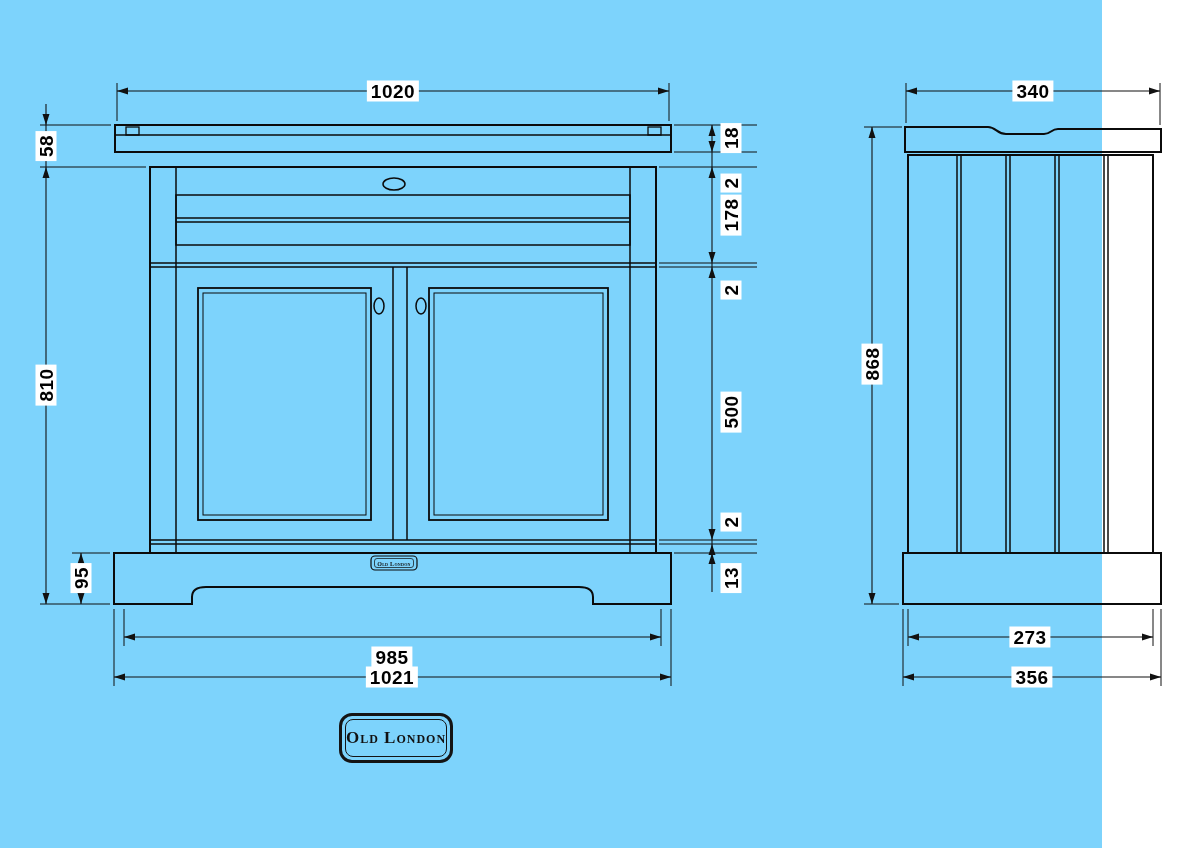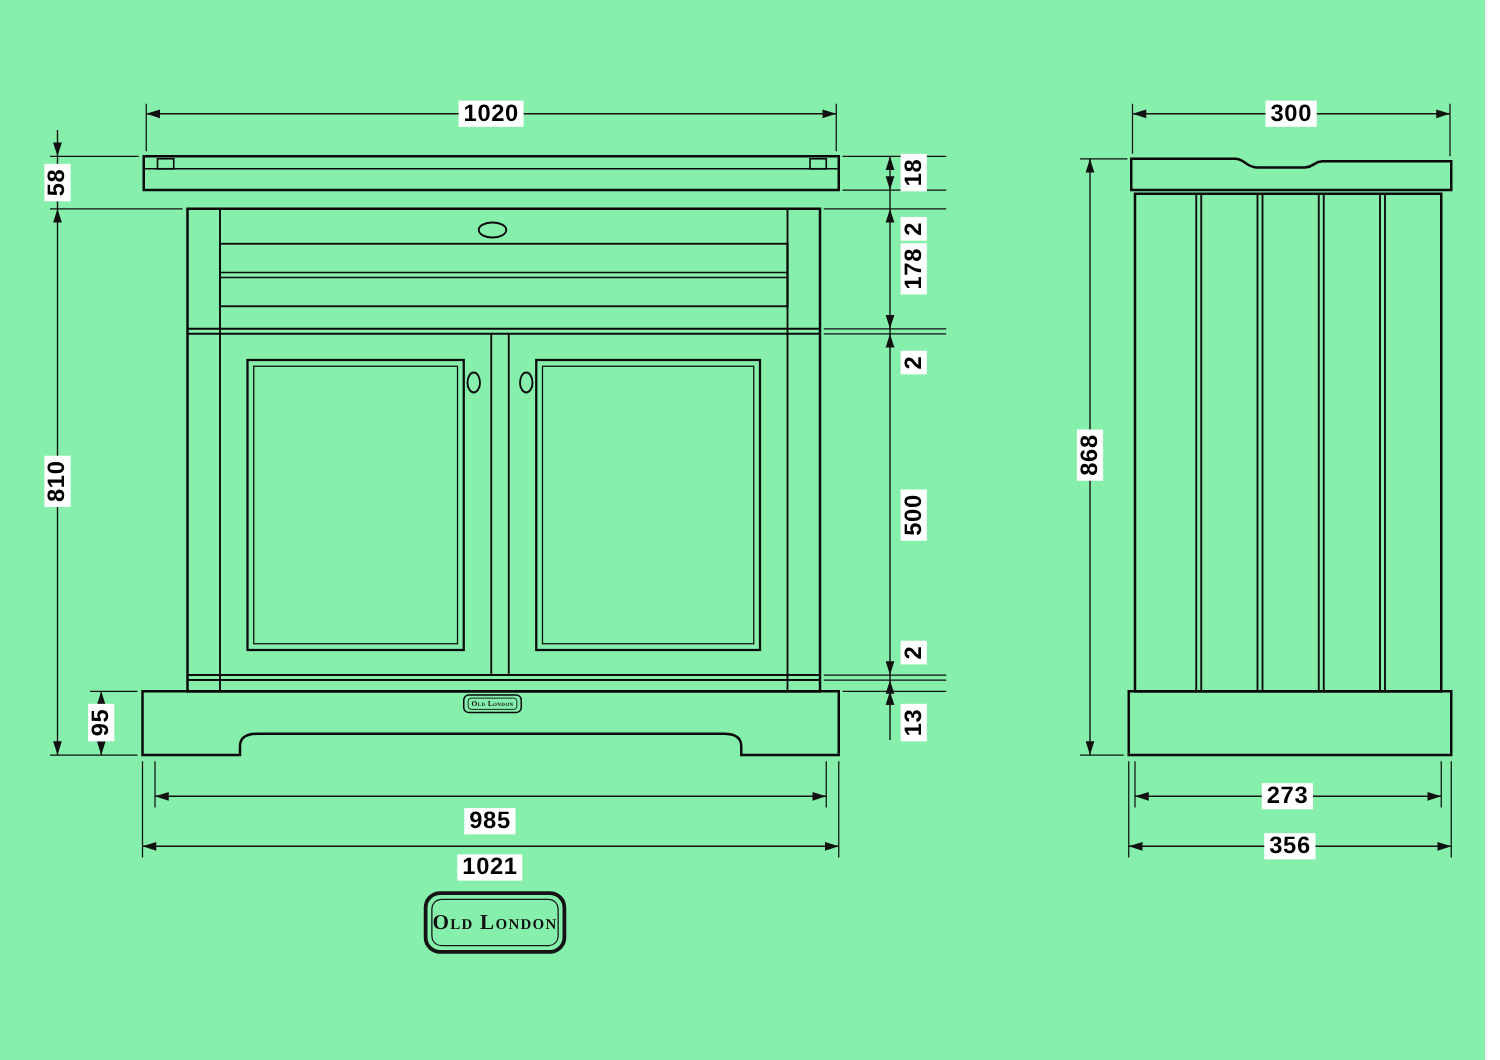--- a/index.html
+++ b/index.html
@@ -4,22 +4,22 @@
 <style>
   * { box-sizing: border-box; }
   html, body {
     margin: 0; padding: 0;
     width: 1200px; height: 848px;
     background: #ffffff;
     overflow: hidden;
   }
   .canvas {
     position: relative;
-    width: 1188px; height: 848px;
-    background: #86efac;
+    width: 1102px; height: 848px;
+    background: #7dd3fc;
     font-family: "Liberation Sans", sans-serif;
   }
   .canvas svg { position: absolute; left: 0; top: 0; }
   .dim {
     position: absolute;
     transform: translate(-50%, -50%);
     background: #ffffff;
     color: #000;
     font-weight: bold;
     font-size: 19px;
@@ -191,33 +191,33 @@
       M872 127 L868.5 138 L875.5 138 Z  M872 604 L868.5 593 L875.5 593 Z
       M46 125 L42.5 114 L49.5 114 Z  M46 167 L42.5 178 L49.5 178 Z  M46 604 L42.5 593 L49.5 593 Z
       M81 553 L77.5 564 L84.5 564 Z  M81 604 L77.5 593 L84.5 593 Z
       M712 125 L708.5 136 L715.5 136 Z  M712 152 L708.5 141 L715.5 141 Z
       M712 167 L708.5 178 L715.5 178 Z  M712 263 L708.5 252 L715.5 252 Z
       M712 267 L708.5 278 L715.5 278 Z  M712 540 L708.5 529 L715.5 529 Z
       M712 544 L708.5 555 L715.5 555 Z  M712 553 L708.5 564 L715.5 564 Z"></path>
   </svg>
 
   <span class="dim" style="left:393px;  top:91px;">1020</span>
-  <span class="dim" style="left:1033px; top:91px;">300</span>
+  <span class="dim" style="left:1033px; top:91px;">340</span>
   <span class="dim v" style="left:46px;   top:146px;">58</span>
   <span class="dim v" style="left:46px;   top:385px;">810</span>
   <span class="dim v" style="left:81px;   top:578px;">95</span>
   <span class="dim v" style="left:731px;  top:138px;">18</span>
   <span class="dim v" style="left:731px;  top:183px;">2</span>
   <span class="dim v" style="left:731px;  top:215px;">178</span>
   <span class="dim v" style="left:731px;  top:290px;">2</span>
   <span class="dim v" style="left:731px;  top:412px;">500</span>
   <span class="dim v" style="left:731px;  top:522px;">2</span>
   <span class="dim v" style="left:731px;  top:578px;">13</span>
   <span class="dim" style="left:392px;  top:657px;">985</span>
-  <span class="dim" style="left:392px;  top:694px;text-align:right;">1021</span>
+  <span class="dim" style="left:392px;  top:677px;text-align:right;">1021</span>
   <span class="dim v" style="left:872px;  top:364px;">868</span>
   <span class="dim" style="left:1030px; top:637px;">273</span>
   <span class="dim" style="left:1032px; top:677px;">356</span>
 
   <span class="plate-text">Old London</span>
 
   <div class="logo">
     <div class="logo-inner"></div>
     <span class="logo-text">Old London</span>
   </div>

